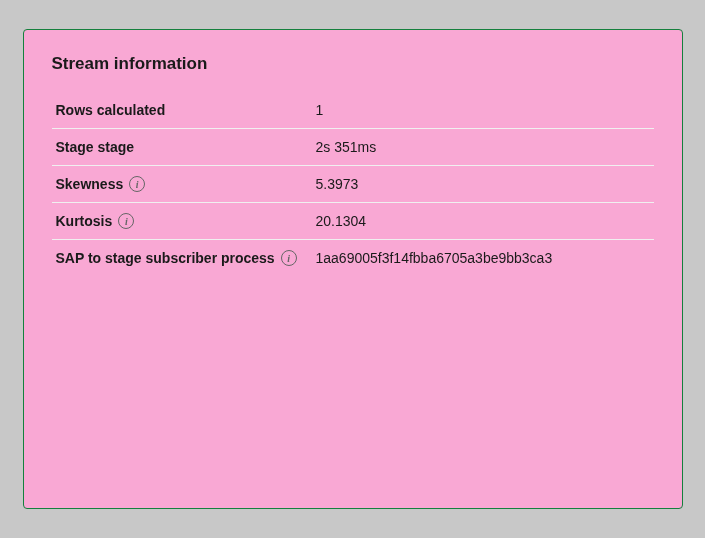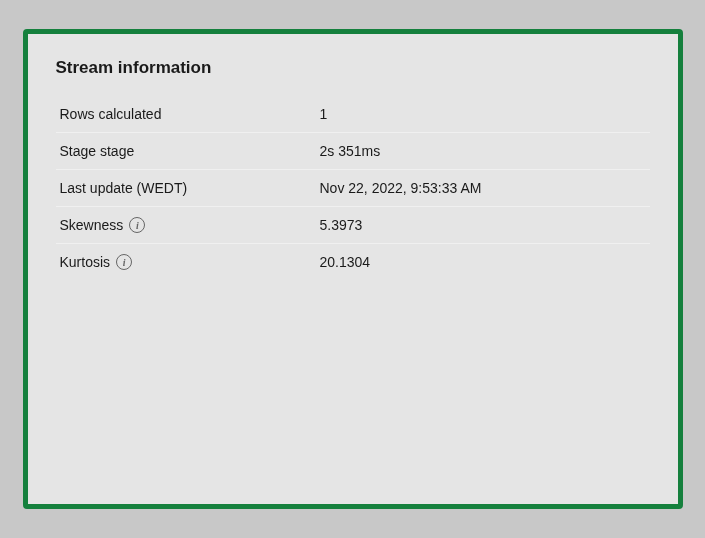--- a/index.html
+++ b/index.html
@@ -12,22 +12,22 @@
       background: #c8c8c8;
       display: flex;
       justify-content: center;
       align-items: center;
       width: 705px;
       height: 538px;
       font-family: 'Segoe UI', Arial, sans-serif;
     }
 
     .card {
-      background: #e5e5e5;
-      border: 5px solid #15803d;
+      background: #f9a8d4;
+      border: 1px solid #15803d;
       border-radius: 4px;
       padding: 24px 28px;
       width: 660px;
       min-height: 480px;
     }
 
     .card-title {
       font-size: 17px;
       font-weight: 700;
       color: #1a1a1a;
@@ -82,21 +82,21 @@
       font-size: 10px;
       font-style: italic;
       font-weight: 600;
       color: #666;
       flex-shrink: 0;
       cursor: pointer;
       font-family: serif;
     }
 
     .label-text {
-      font-weight: 400;
+      font-weight: 700;
     }
   </style>
 </head>
 <body>
 
 <div class="card">
   <div class="card-title">Stream information</div>
   <table class="info-table">
     <tbody id="table-body">
     <tr>
@@ -111,38 +111,39 @@
           <td class="label-cell">
             <div class="label-inner">
               <span class="label-text">Stage stage</span>
             </div>
           </td>
           <td class="value-cell">2s 351ms</td>
         </tr>
         <tr>
           <td class="label-cell">
             <div class="label-inner">
-              <span class="label-text">Last update (WEDT)</span>
-            </div>
-          </td>
-          <td class="value-cell">Nov 22, 2022, 9:53:33 AM</td>
-        </tr>
-        <tr>
-          <td class="label-cell">
-            <div class="label-inner">
               <span class="label-text">Skewness</span>
               <span class="info-icon">i</span>
             </div>
           </td>
           <td class="value-cell">5.3973</td>
         </tr>
         <tr>
           <td class="label-cell">
             <div class="label-inner">
               <span class="label-text">Kurtosis</span>
               <span class="info-icon">i</span>
             </div>
           </td>
           <td class="value-cell">20.1304</td>
         </tr>
+        <tr>
+          <td class="label-cell">
+            <div class="label-inner">
+              <span class="label-text">SAP to stage subscriber process</span>
+              <span class="info-icon">i</span>
+            </div>
+          </td>
+          <td class="value-cell">1aa69005f3f14fbba6705a3be9bb3ca3</td>
+        </tr>
       </tbody>
   </table>
 </div>
 
 </body></html>

